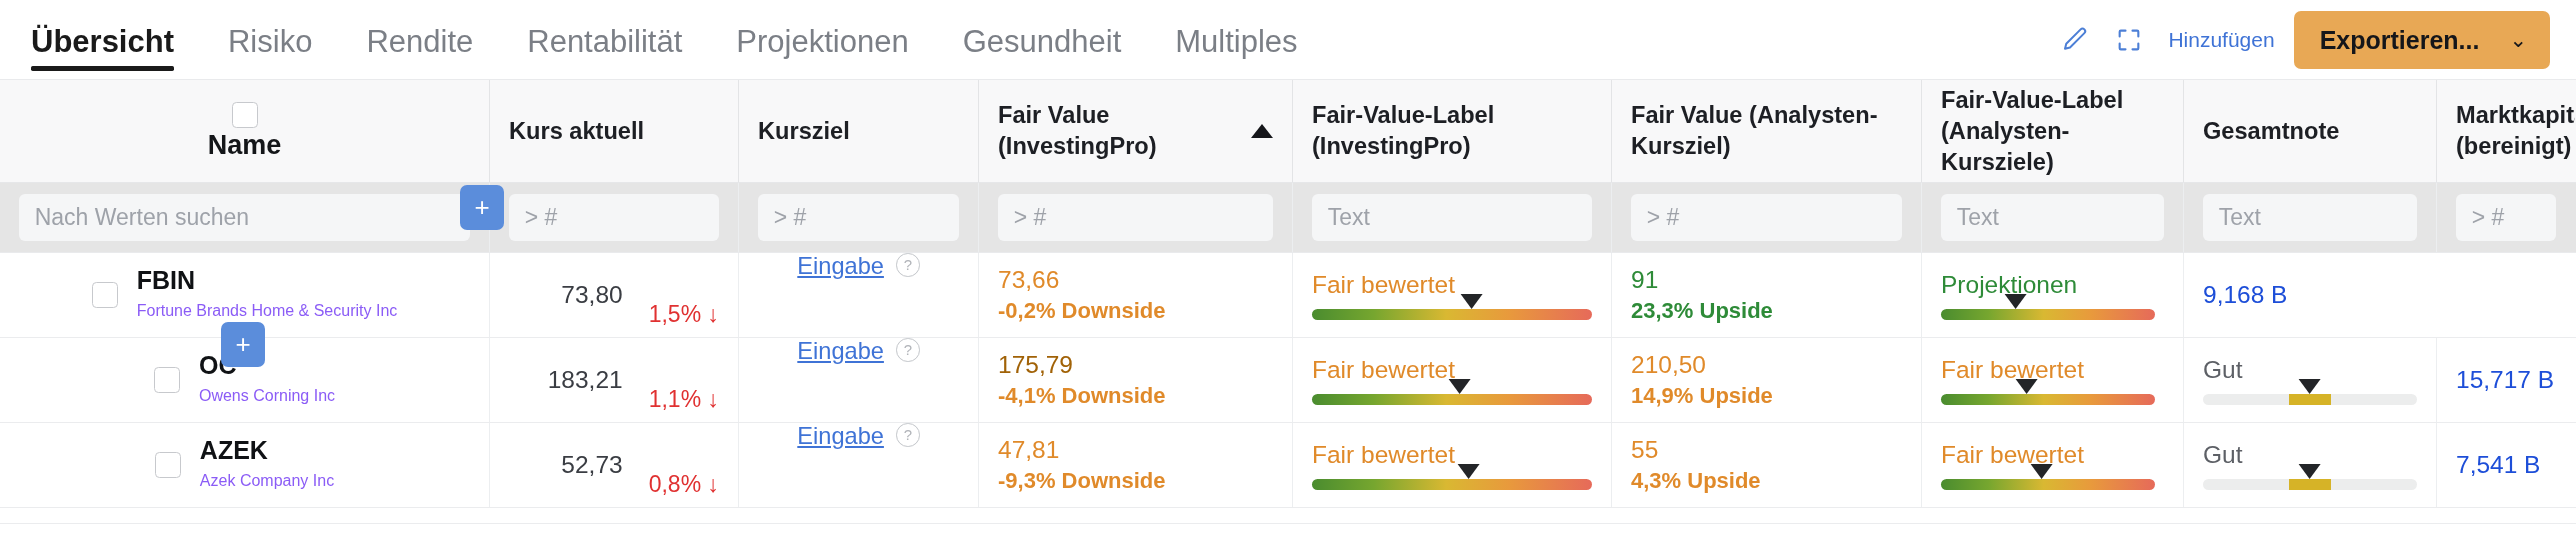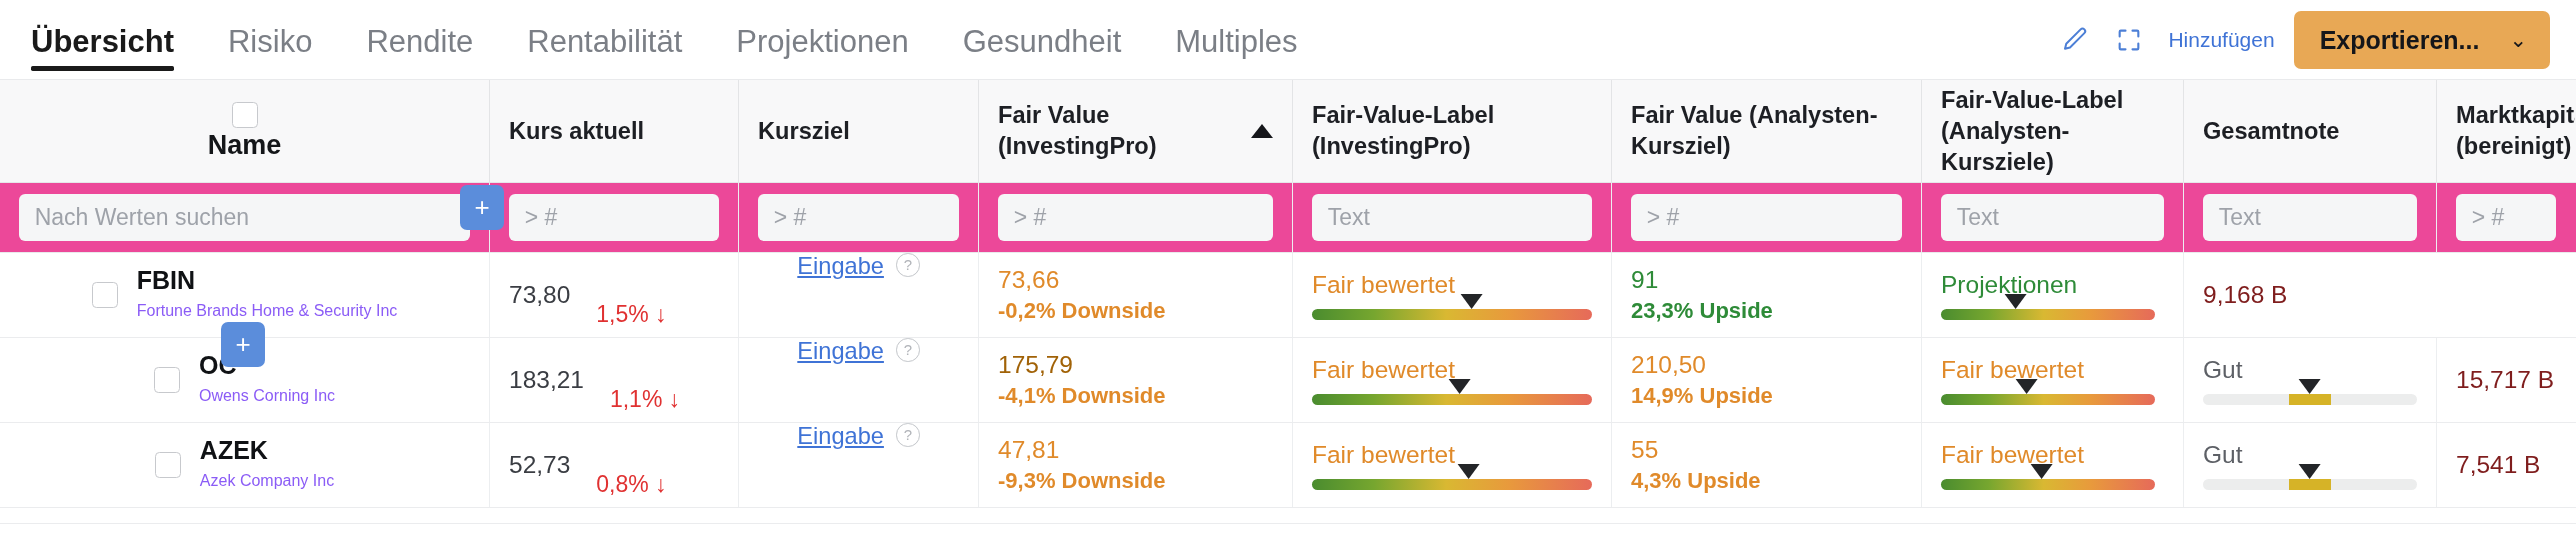--- a/index.html
+++ b/index.html
@@ -144,42 +144,42 @@
     color: #fff;
     font-size: 26px;
     display: flex; align-items: center; justify-content: center;
     cursor: pointer;
     z-index: 20;
   }
   #plus-hdr { left: 460px; top: 105px; }
   #plus-row { left: 221px; top: 242px; }
 
   
-  .filter-row { background: #ec4899; height: 70px; border-bottom: 0.9px solid #e9eaec; }
+  .filter-row { background: #e5e5e5; height: 70px; border-bottom: 0.9px solid #e9eaec; }
   .filter-row .cell { border-left: 0.9px solid #eceef0; justify-content: center; }
   .filter-row .cell.c-name { border-left: none; }
   .finput {
     width: 100%;
     height: 47px;
     background: #f5f6f7;
     border: none;
     border-radius: 6.1px;
     padding: 0 15.7px;
     font-size: 23px;
     color: #3c3f45;
     font-family: "Liberation Sans", sans-serif;
     outline: none;
   }
   .finput::placeholder { color: #9ea2a9; }
 
   
   .data-row { height: 85px; border-bottom: 0.9px solid #ebecee; background: #fff; }
   .data-row .cell { border-left: 0.9px solid #eceef0; }
   .data-row .cell.c-name { border-left: none; flex-direction: row; align-items: center; gap: 19px; }
-  .data-row .cell.c-kurs { flex-direction: row; align-items: center; justify-content: flex-start; gap: 26px; }
+  .data-row .cell.c-kurs { flex-direction: row; align-items: center; justify-content: flex-end; gap: 26px; }
   .data-row .cell.c-ziel { flex-direction: row; align-items: flex-start; gap: 12.2px; }
 
   .tkr { font-size: 25px; font-weight: bold; color: #101215; line-height: 30px; }
   .cname { font-size: 16px; color: #8b5cf6; line-height: 28px; }
   .namecol-txt { display: flex; flex-direction: column; gap: 1.7px; }
 
   .price { font-size: 24.5px; color: #3a3d43; }
   .chg { font-size: 23px; color: #e03131; font-weight: normal; white-space: nowrap; margin-top: 39px; }
   .eingabe { font-size: 23.6px; color: #3f73d6; text-decoration: underline; cursor: pointer; }
   .q-icon {
@@ -214,21 +214,21 @@
   .marker {
     position: absolute;
     top: -15px;
     width: 0; height: 0;
     border-left: 11.4px solid transparent;
     border-right: 11.4px solid transparent;
     border-top: 15px solid #232528;
     transform: translateX(-11.4px);
   }
 
-  .mcap { font-size: 24.5px; color: #7f1d1d; white-space: nowrap; }
+  .mcap { font-size: 24.5px; color: #1d4ed8; white-space: nowrap; }
   .data-row .cell.c-mcap { justify-content: center; }
 
   .bottom-stub { height: 15.7px; background: #fff; border-bottom: 0.9px solid #ebecee; }
 </style>
 </head>
 <body>
 
 <div class="topbar">
   <div class="tabs">
     <div class="tab active">Übersicht</div>

